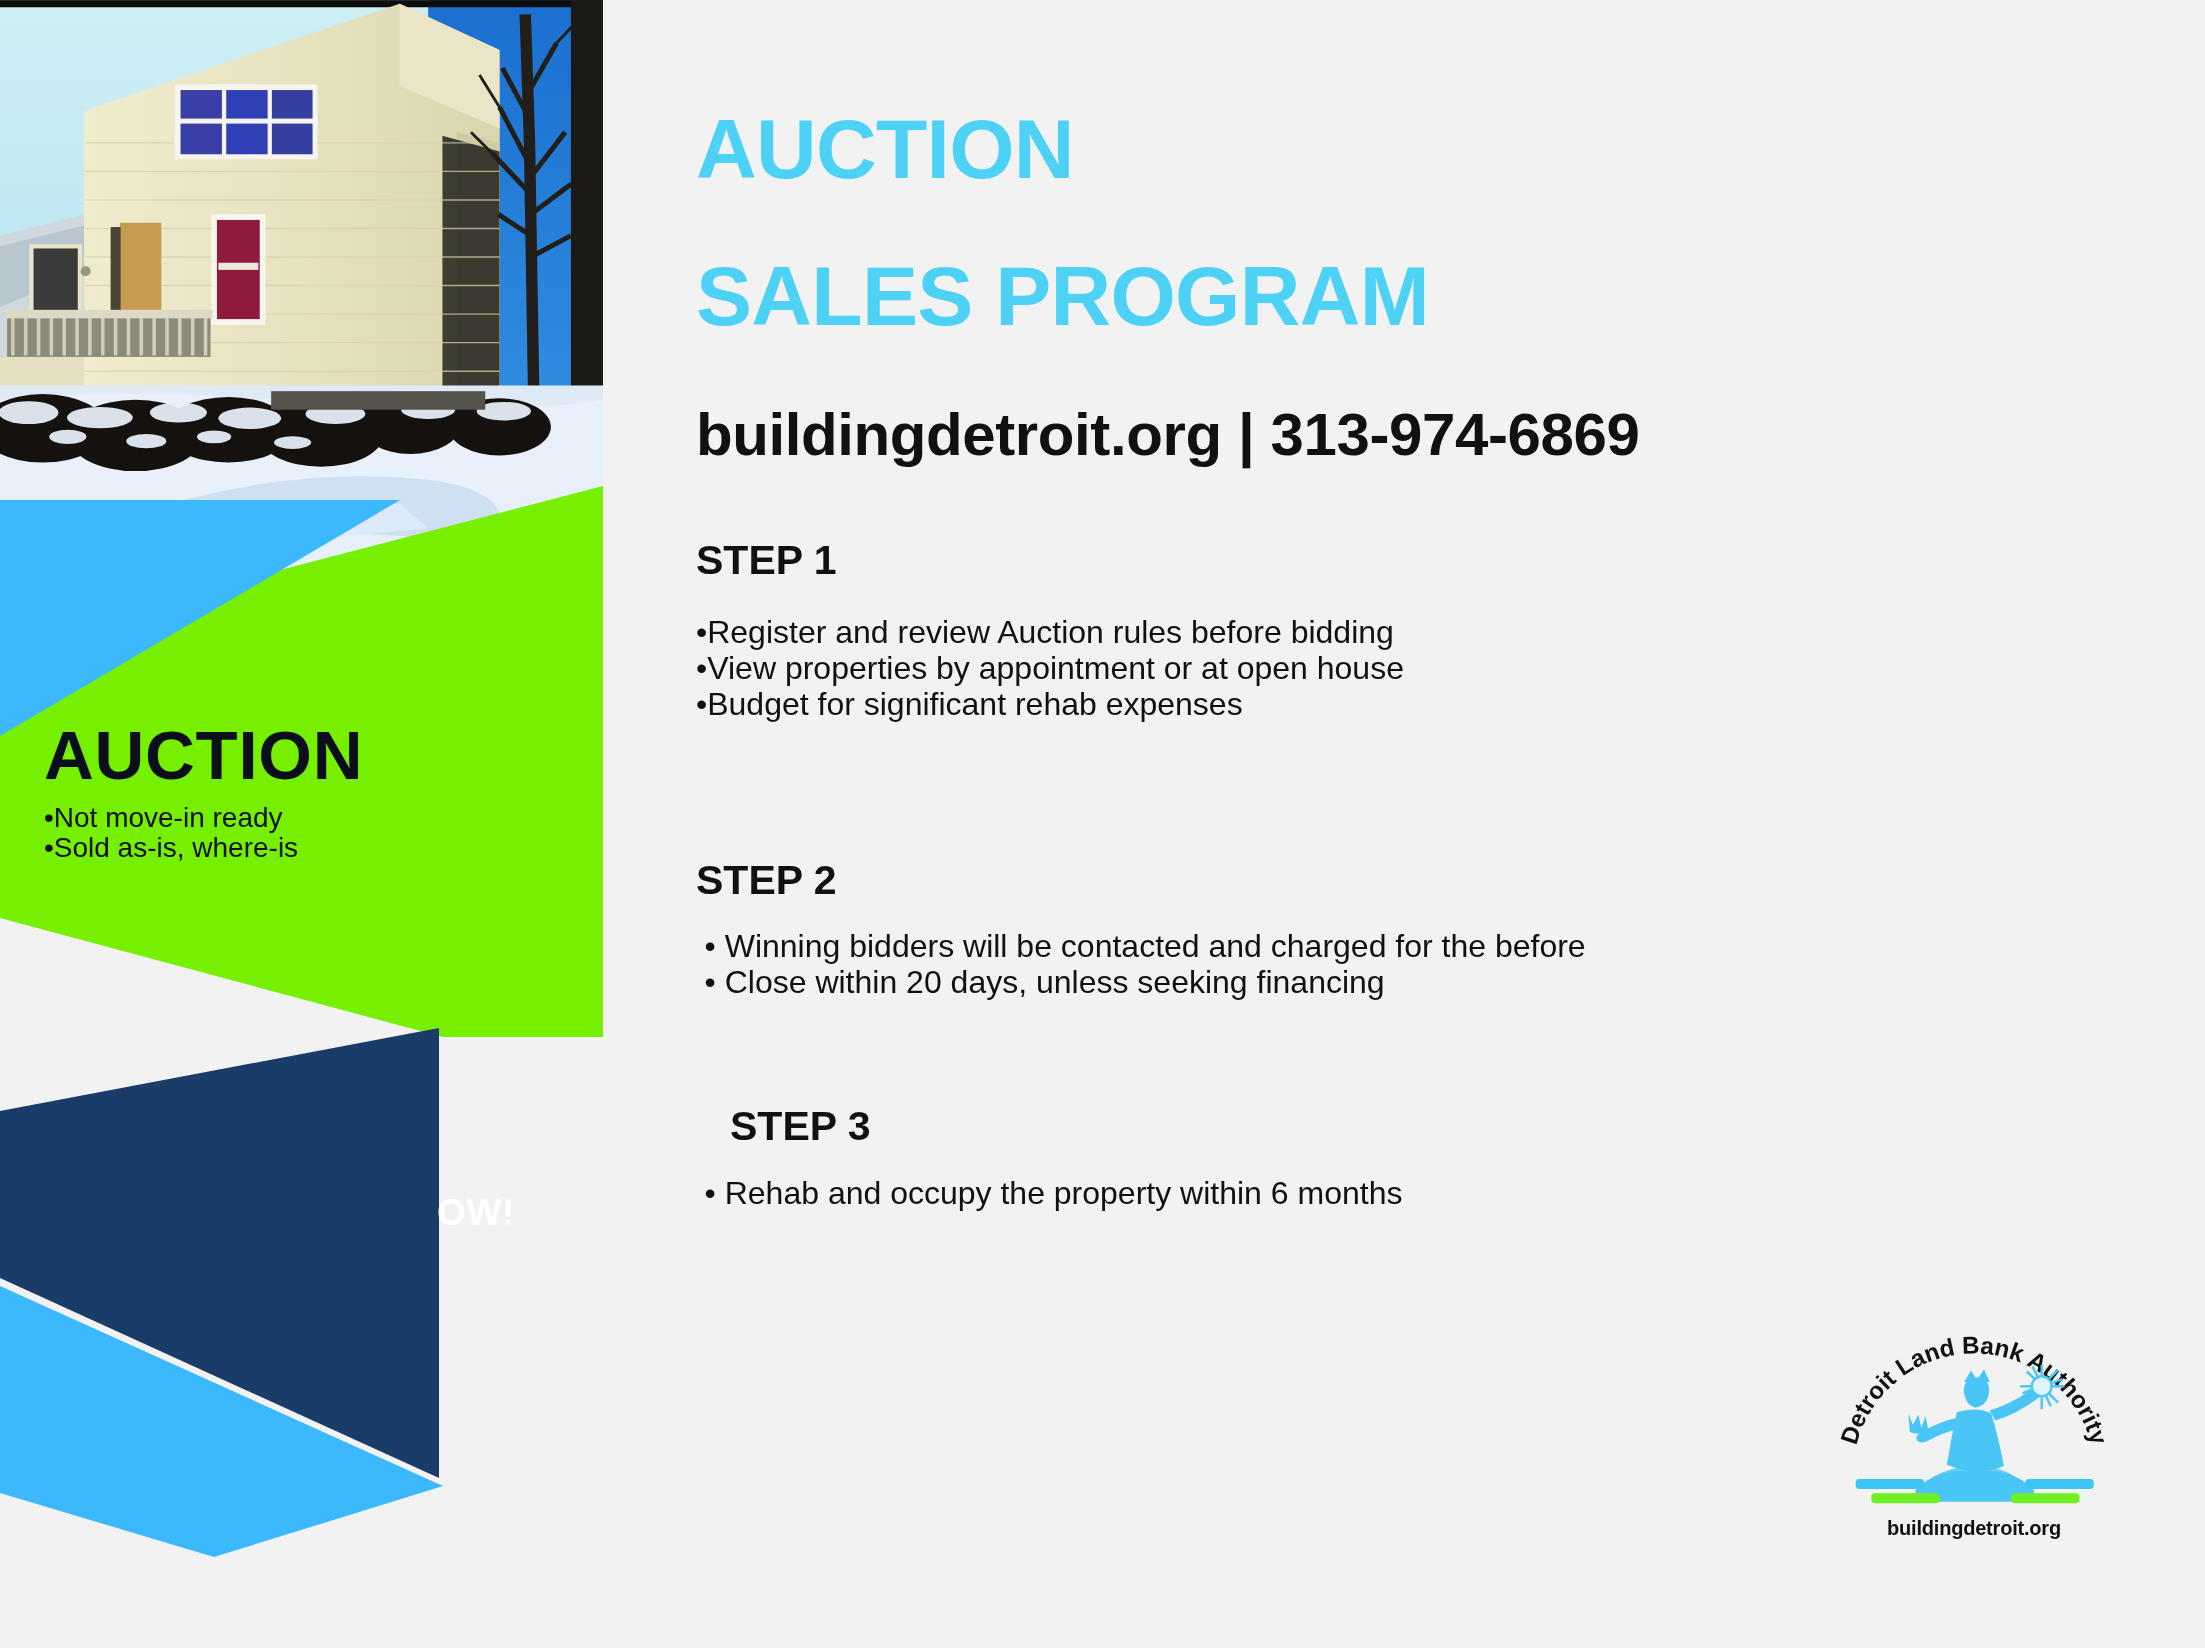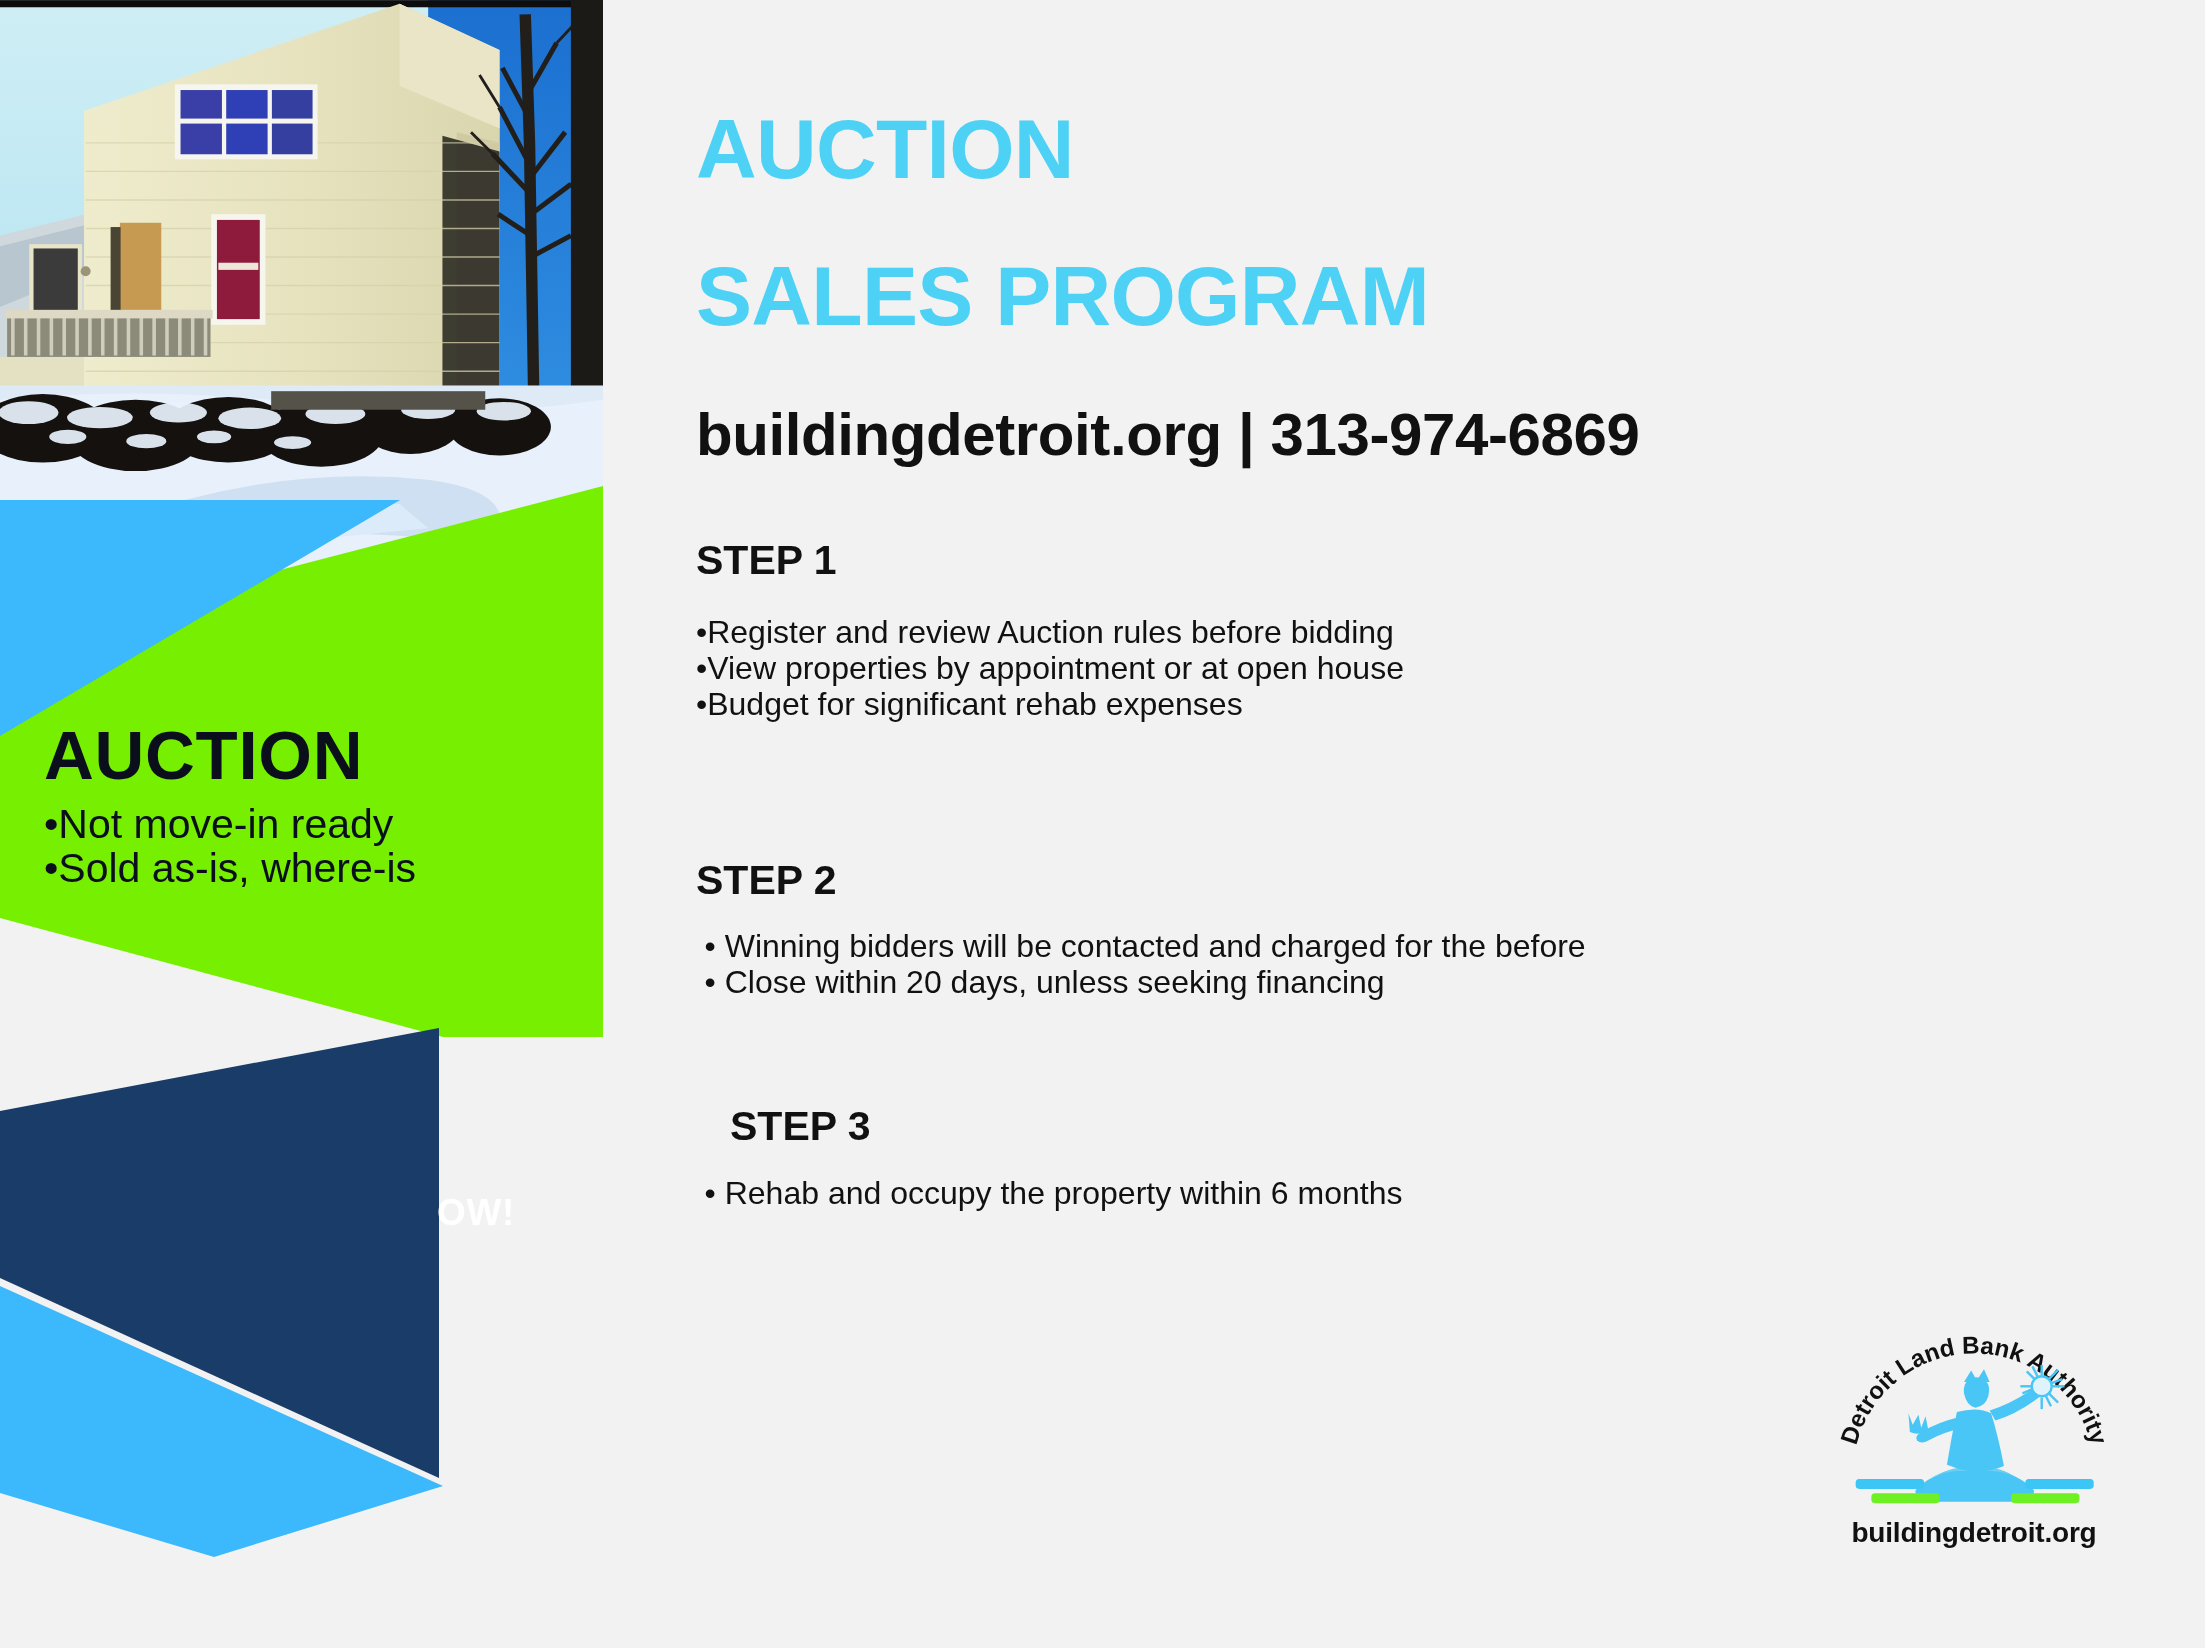--- a/index.html
+++ b/index.html
@@ -44,21 +44,21 @@
 
   
   #auction-block{
     position:absolute;left:44px;top:721px;width:514px;z-index:5;
   }
   #auction-block .a-title{
     font-size:69px;font-weight:700;color:#0b0f1c;letter-spacing:0.7px;
     line-height:1;margin:0 0 13px 0;
   }
   #auction-block .a-bullets{
-    font-size:41px;color:#0b0f1c;line-height:1.07;
+    font-size:28px;color:#0b0f1c;line-height:1.07;
     font-weight:400;
   }
   #auction-block .a-bullets div{white-space:nowrap;}
 
   #now-fragment{
     position:absolute;left:437px;top:1194px;z-index:6;
     font-size:37px;font-weight:700;color:#ffffff;
     letter-spacing:0.7px;line-height:1;
   }
 
@@ -97,21 +97,21 @@
   #step3-head{left:0;top:1103px;margin-left:34px;}
   #step3-body{left:8.6px;top:1175px;}
 
   
   #logo{
     position:absolute;left:1128px;top:1325px;width:300px;height:229px;
     text-align:center;
   }
   #logo svg{display:block;margin:0 auto;}
   #logo-url{
-    font-size:28px;font-weight:700;color:#111;letter-spacing:-0.2px;
+    font-size:20px;font-weight:700;color:#111;letter-spacing:-0.2px;
     margin-top:1.4px;
   }
 </style>
 </head>
 <body>
 
 <div id="left-panel">
 
   <div class="photo">
     <svg width="603" height="721" viewBox="0 0 845 1010">

